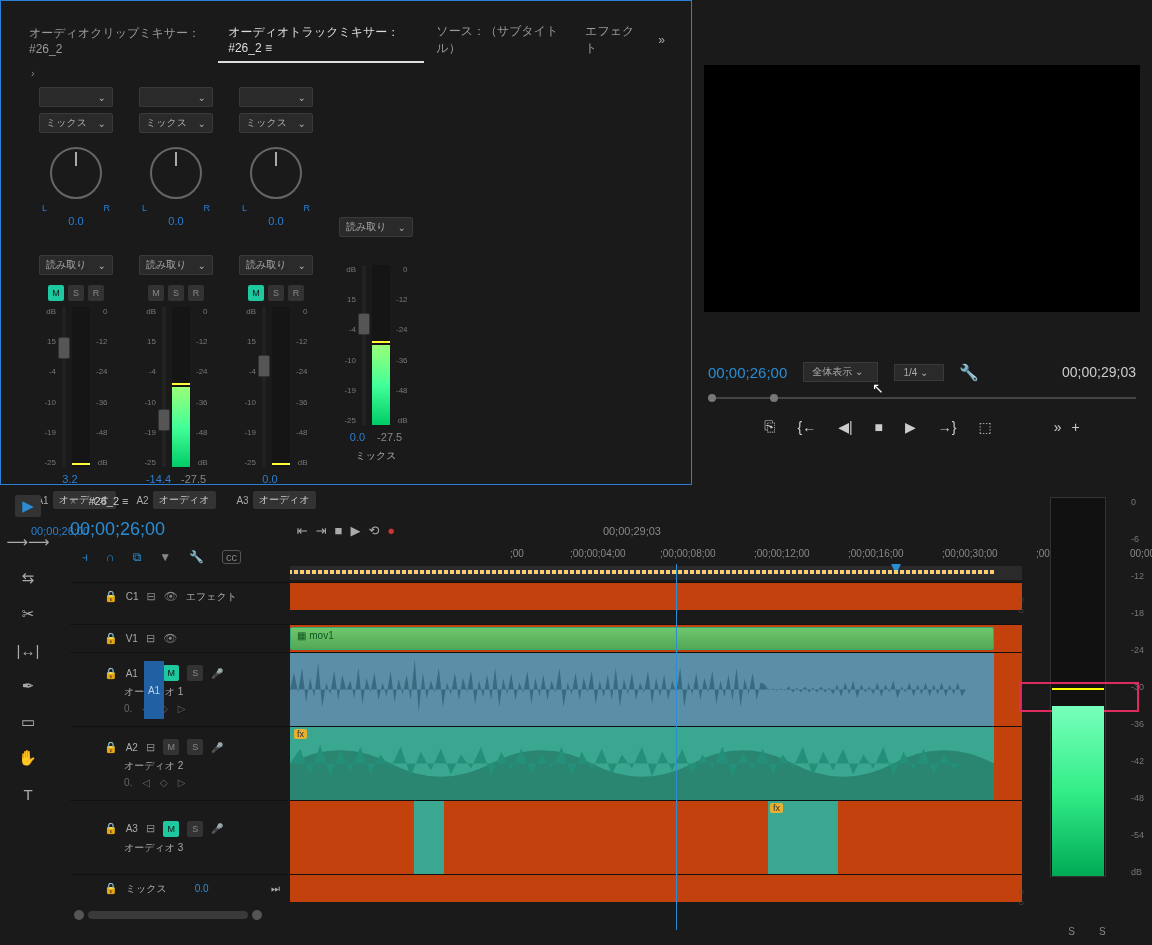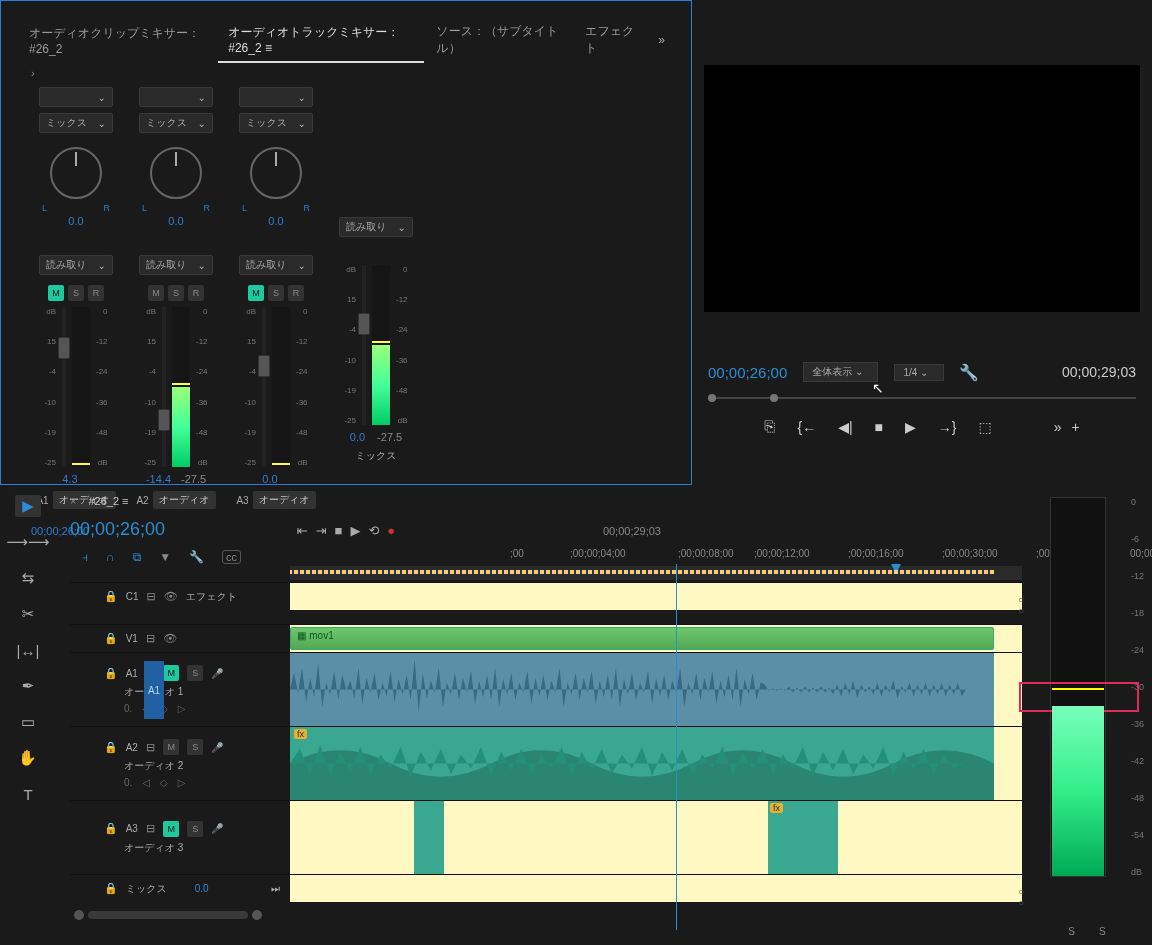--- a/index.html
+++ b/index.html
@@ -73,21 +73,21 @@
 .tl-scrub { height: 14px; margin-left: 220px; position: relative; background: #2a2a2a; margin-bottom: 2px; }
 .tl-scrub::after { content:''; position:absolute; top:4px; left:0; right:28px; height:4px; background: repeating-linear-gradient(90deg, #fc6 0 2px, #236 2px 4px, #fc6 4px 6px); }
 .tl-playhead-marker { position:absolute; left:601px; top:-2px; width:10px; height:10px; background:#2b8dd4; clip-path: polygon(0 0,100% 0,50% 100%); }
 
 .tl-track { display: flex; height: 28px; border-top: 1px solid #111; }
 .tl-track.tall { height: 74px; }
 .tl-track-head { width: 220px; display: flex; align-items: center; gap: 8px; padding-left: 34px; font-size: 10px; color: #aaa; }
 .tl-track-head.indent { padding-left:54px; }
 .tl-src { width:20px; height:58px; background:#2161a3; color:#b8d4ea; font-size:10px; display:flex; align-items:center; justify-content:center; position:absolute; left:74px; }
 .lock-ic, .eye-ic, .sync-ic { font-size: 11px; color: #888; }
-.tl-content { flex: 1; position: relative; background: #fef9c3; }
+.tl-content { flex: 1; position: relative; background: #c2410c; }
 .tl-clip-v { position: absolute; left: 0; top: 2px; bottom: 2px; right: 28px; background: linear-gradient(#6dc76d,#54a854); border: 1px solid #3a7; border-radius: 2px; font-size: 10px; color: #115522; padding: 2px 6px; }
 .tl-clip-a { position: absolute; top: 0; bottom: 0; background: #3aa891; }
 .wave-svg { width: 100%; height: 100%; }
 .tl-playhead { position: absolute; left: 606px; top: 0; bottom: 0; width: 1px; background: #2b8dd4; z-index: 5; }
 
 .master-meter { width: 130px; padding: 12px 8px 8px; display: flex; flex-direction: column; align-items: center; }
 .mm-body { flex: 1; display: flex; width: 100%; }
 .mm-bars { width: 56px; height: 380px; background: #111; position: relative; margin: 0 auto; border:1px solid #333; }
 .mm-bar { position: absolute; bottom: 0; width: 26px; background: linear-gradient(to top, #0a5, #3e8, #7fb); }
 .mm-bar.l { left: 1px; }
@@ -158,21 +158,21 @@
           <div class="fader-scale">
               <span>0</span>
               <span>-12</span>
               <span>-24</span>
               <span>-36</span>
               <span>-48</span>
               <span>dB</span>
             </div>
         </div>
         <div style="display:flex;gap:12px">
-            <div class="strip-value">4.3</div>
+            <div class="strip-value">3.2</div>
             <div class="strip-value" style="color:#888"></div>
           </div>
         <div class="strip-label-row">
             <span>A1</span>
             <span class="strip-label-box">オーディオ</span>
           </div>
       </div>
 
       <div class="mixer-strip">
         <div class="strip-dropdown small">
@@ -402,21 +402,21 @@
         <span class="tl-icons" style="color:#2b8dd4;font-size:12px">⫞</span>
         <span class="tl-icons" style="color:#2b8dd4;font-size:12px">∩</span>
         <span class="tl-icons" style="color:#2b8dd4;font-size:12px">⧉</span>
         <span class="tl-icons" style="color:#888;font-size:12px">▼</span>
         <span class="tl-icons" style="color:#888;font-size:12px">🔧</span>
         <span class="tl-icons" style="color:#888;font-size:11px;border:1px solid #555;padding:0 3px;border-radius:3px">cc</span>
       </div>
       <div class="tl-ruler" style="flex:1">
         <span class="tl-ruler-tick" style="left:0">;00</span>
         <span class="tl-ruler-tick" style="left:60px">;00;00;04;00</span>
-        <span class="tl-ruler-tick" style="left:168px">;00;00;08;00</span>
+        <span class="tl-ruler-tick" style="left:150px">;00;00;08;00</span>
         <span class="tl-ruler-tick" style="left:244px">;00;00;12;00</span>
         <span class="tl-ruler-tick" style="left:338px">;00;00;16;00</span>
         <span class="tl-ruler-tick" style="left:432px">;00;00;30;00</span>
         <span class="tl-ruler-tick" style="left:526px">;00;00;24;00</span>
         <span class="tl-ruler-tick" style="left:620px">00;00;28;00</span>
       </div>
     </div>
     <div class="tl-scrub">
         <span class="tl-playhead-marker"></span>
       </div>

